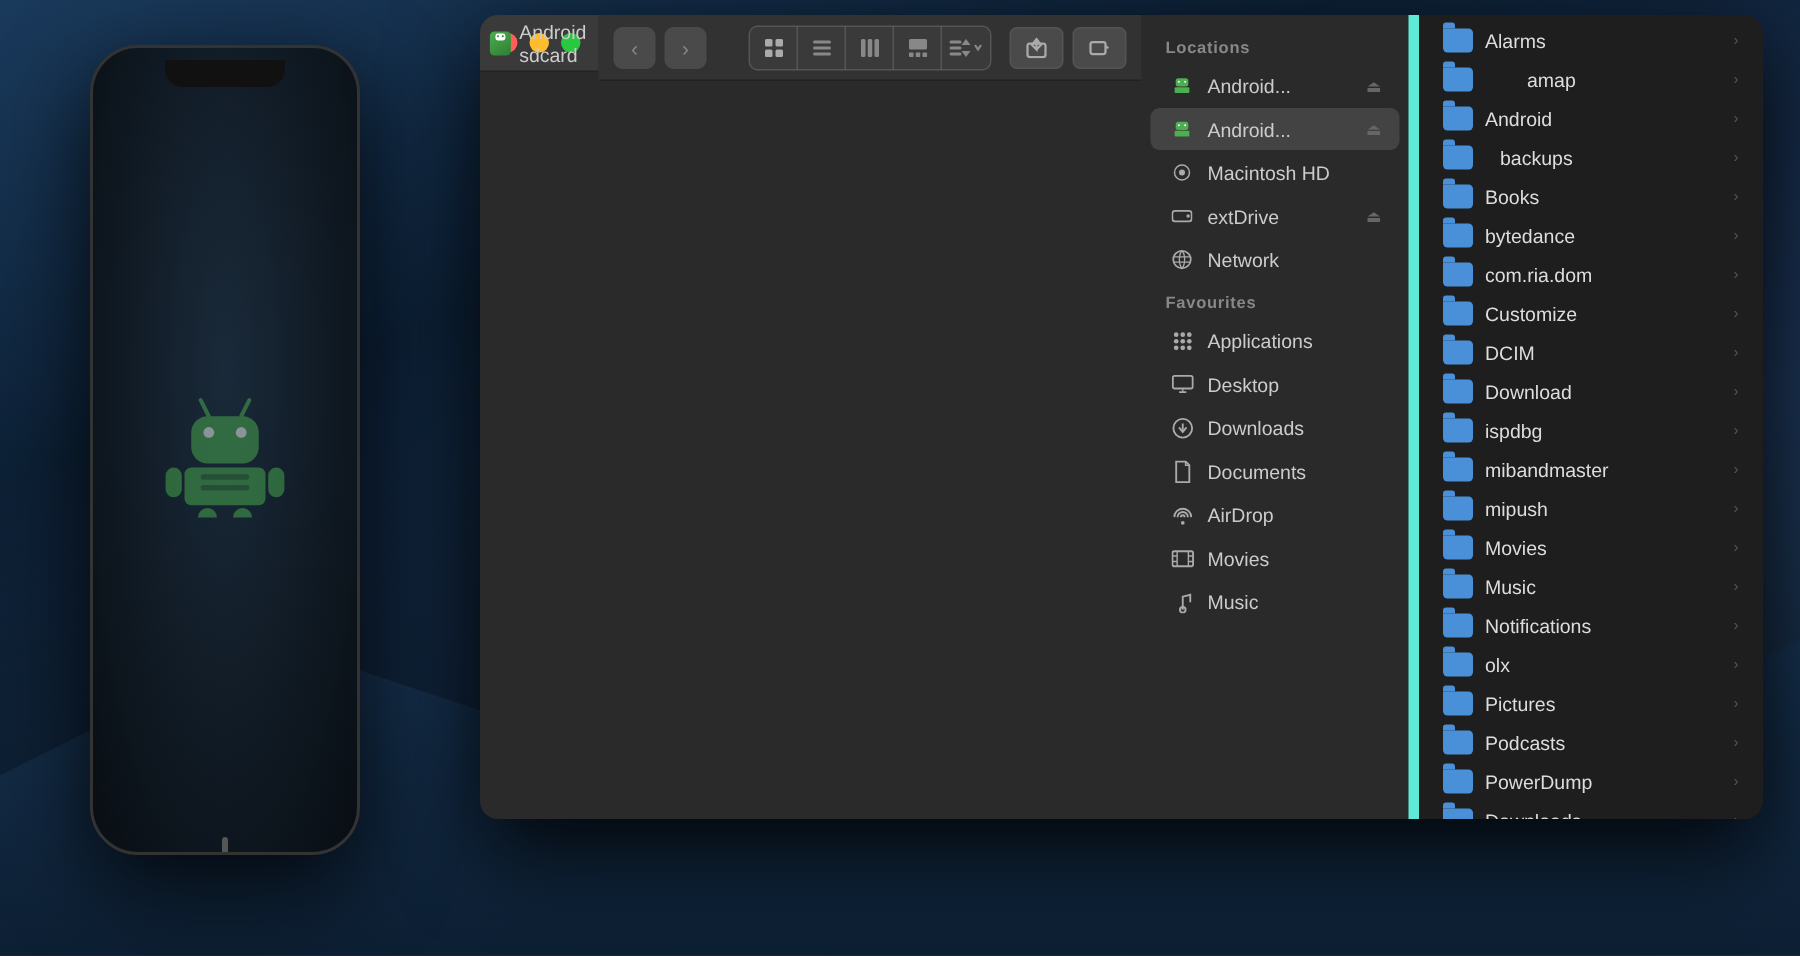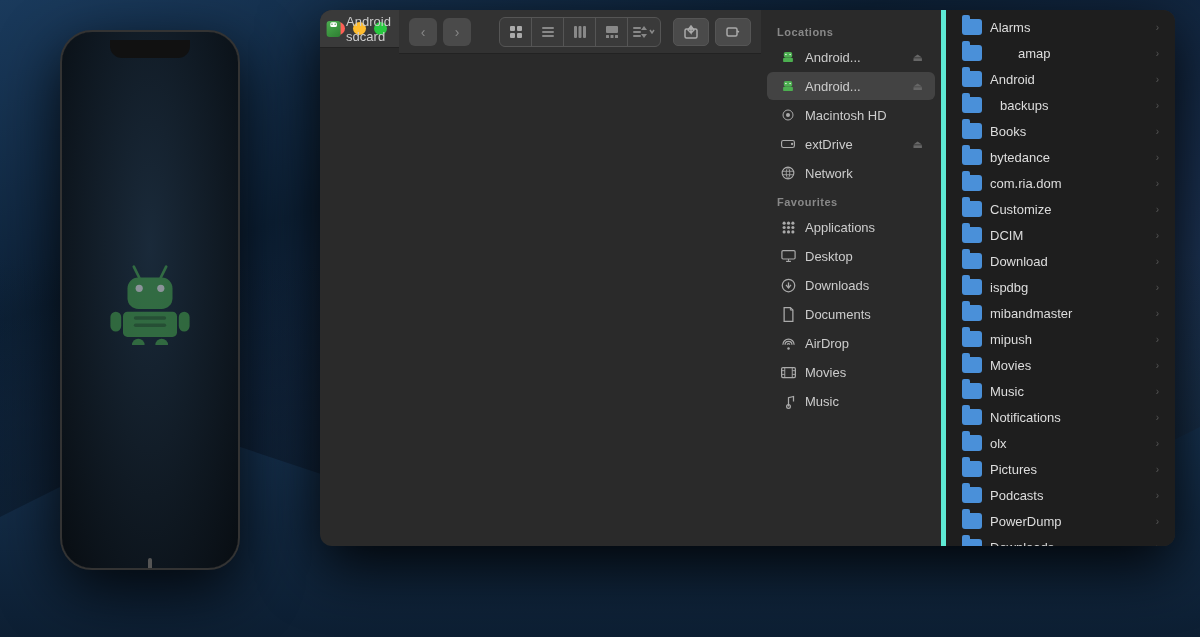--- a/index.html
+++ b/index.html
@@ -278,21 +278,21 @@
       overflow: hidden;
     }
 
     
     .sidebar {
       width: 185px;
       background: #2a2a2a;
       flex-shrink: 0;
       overflow-y: auto;
       padding: 8px 0;
-      border-right: 5px solid #5eead4;
+      border-right: 7px solid #5eead4;
     }
 
     .sidebar::-webkit-scrollbar { width: 4px; }
     .sidebar::-webkit-scrollbar-track { background: transparent; }
     .sidebar::-webkit-scrollbar-thumb { background: #555; border-radius: 2px; }
 
     .sidebar-section-title {
       color: #888;
       font-size: 11px;
       font-weight: 600;

